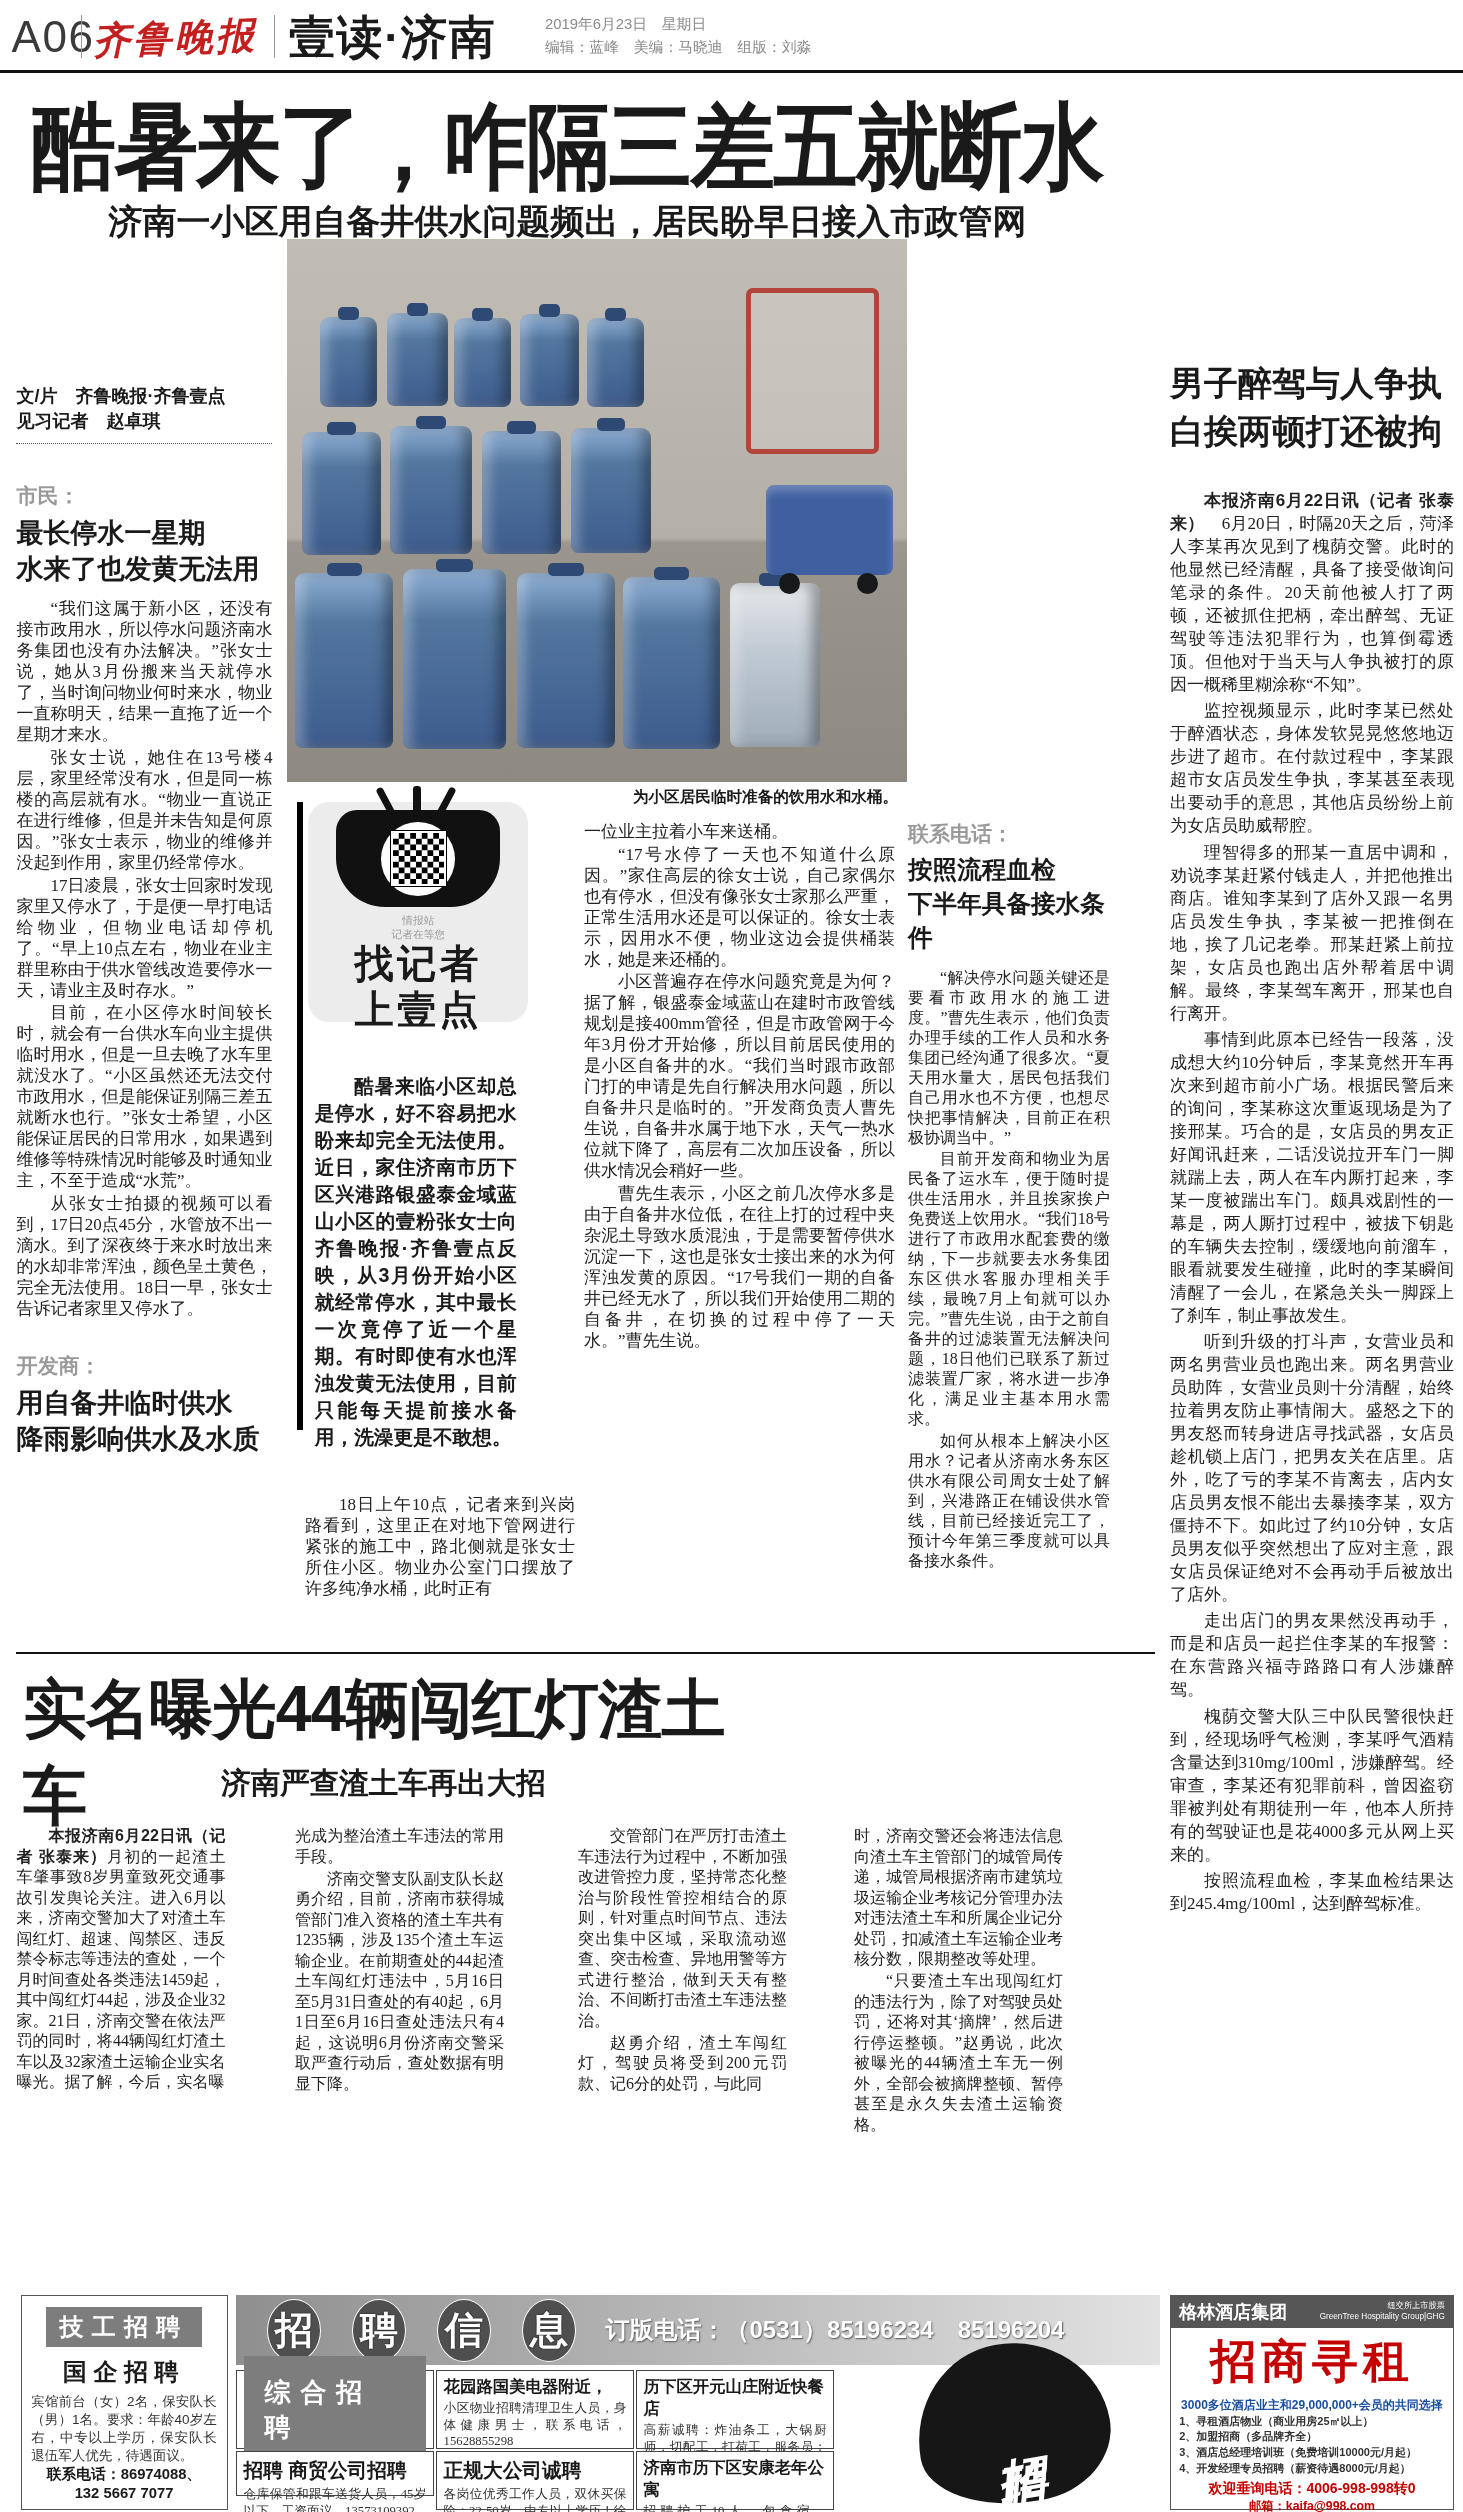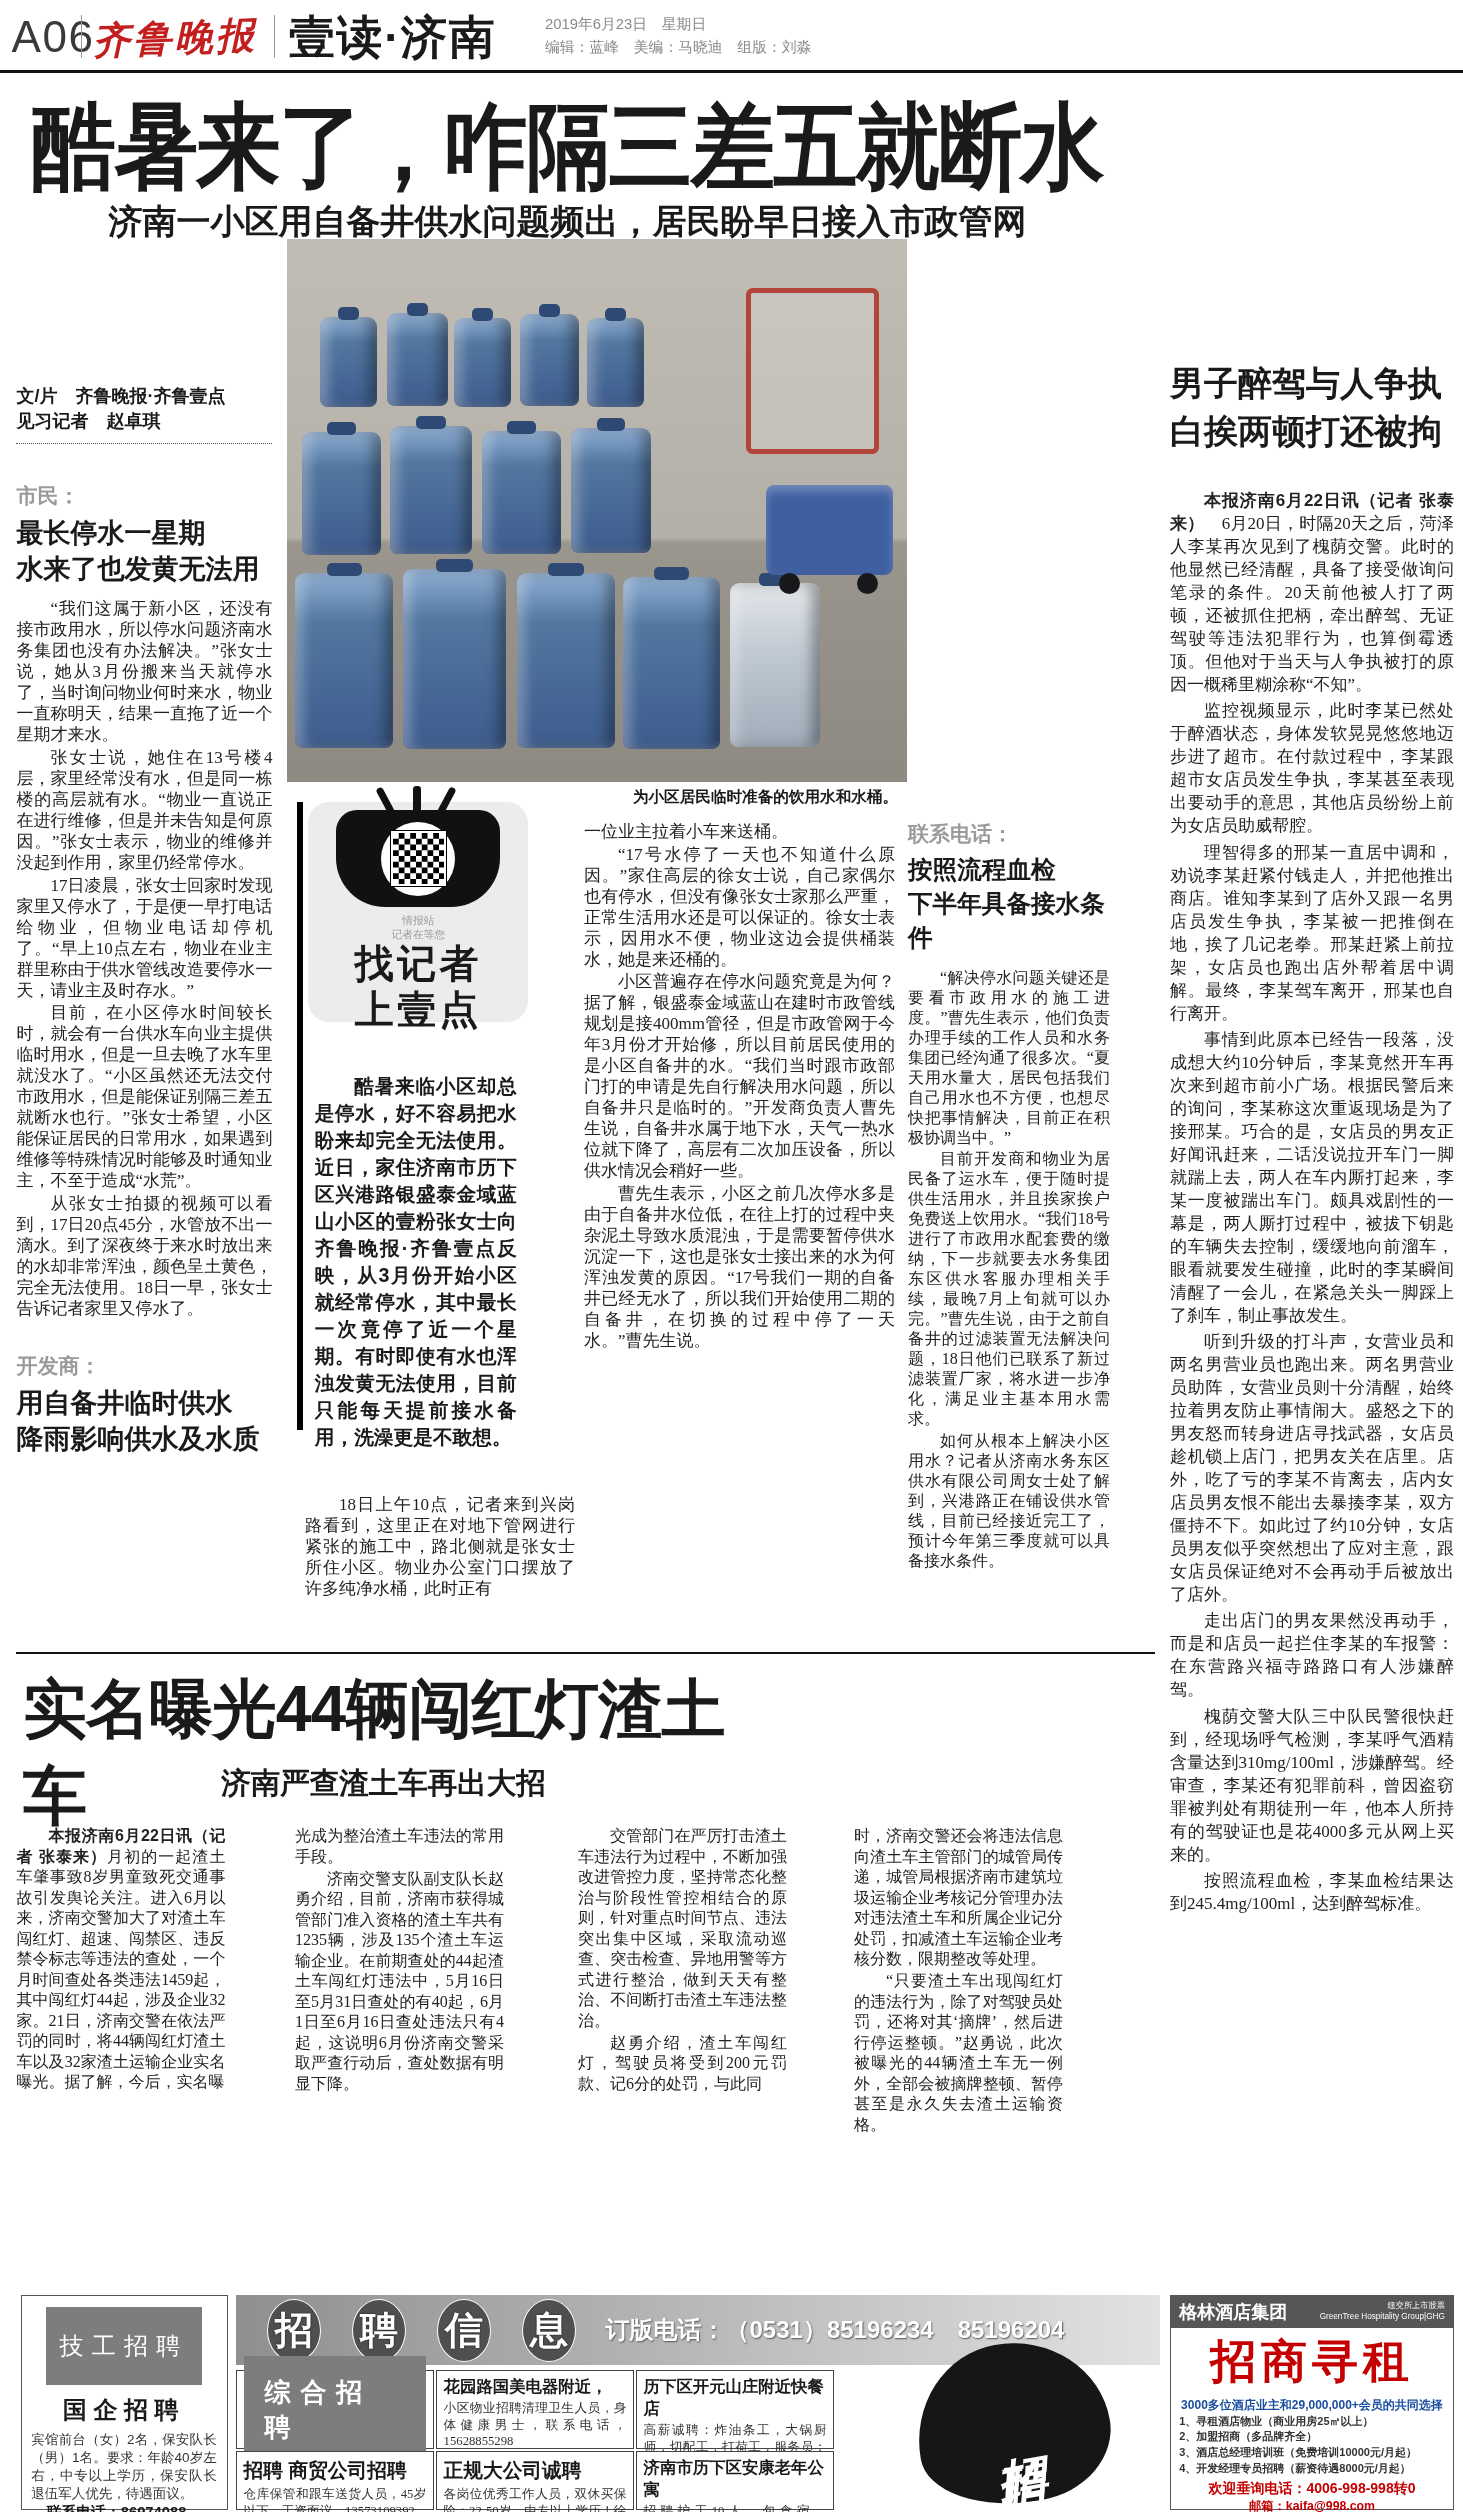--- a/index.html
+++ b/index.html
@@ -66,21 +66,21 @@
   #midrule{left:16.4px;top:1652px;width:1139px;height:1.6px;background:#111;}
   #truckhead{left:23px;top:1666px;width:721px;text-align:left;font-size:64px;font-weight:900;letter-spacing:-0.8px;}
   #trucksub{left:23px;top:1764px;width:721px;text-align:center;font-size:29.5px;font-weight:900;}
   .tcol{top:1826px;width:209px;}
   .tcol .body-p{font-size:16px;line-height:20.5px;}
   #tcol1{left:16.4px;} #tcol2{left:295px;} #tcol3{left:578px;} #tcol4{left:854px;}
   
   .adbox{border:1.6px solid #555;background:#fff;box-sizing:border-box;}
   #adtech{left:20.5px;top:2295px;width:207px;height:215px;padding:8.2px 9.8px;}
   #adtech-h{margin:3.3px auto 0;width:156px;background:#7d7d7d;color:#fff;text-align:center;
-            font-size:24px;font-weight:normal;letter-spacing:8.2px;padding:23px 0;}
+            font-size:24px;font-weight:bold;letter-spacing:8.2px;padding:4px 0;}
   #adtech-sub{text-align:center;font-size:24px;font-weight:900;letter-spacing:6.6px;margin-top:8.2px;}
   #adtech-body{font-size:13.5px;line-height:18px;text-align:justify;margin-top:4.9px;color:#333;}
   .adphone{text-align:center;font-size:14.8px;font-weight:bold;line-height:19.7px;}
   #banner{left:236px;top:2295px;width:924px;height:70px;background:linear-gradient(90deg,#8f8f8f,#c9c9c9 70%,#e2e2e2);
           display:flex;align-items:center;}
   .bchar{width:52px;height:61px;background:#4f4f4f;border-radius:50%;color:#fff;font-size:38px;font-weight:900;
          display:flex;align-items:center;justify-content:center;margin-left:31px;
          text-shadow:0 0 1.6px #000;border:1.6px solid #fff;}
   #bphone{color:#fff;font-size:24px;font-weight:bold;margin-left:29.5px;text-shadow:0.8px 0.8px 1.6px #555;white-space:nowrap;}
   .adcell{position:absolute;border:0.8px solid #444;box-sizing:border-box;padding:4.9px 6.6px;background:#fff;}
@@ -270,21 +270,21 @@
       </div>
   </div>
   <div class="abs adcell" style="left:436px;top:2370px;width:198px;height:79px">
     <p class="t1 sans">花园路国美电器附近，</p>
     <p class="bd">小区物业招聘清理卫生人员，身体健康男士，联系电话，15628855298</p>
   </div>
   <div class="abs adcell" style="left:636px;top:2370px;width:198px;height:79px">
     <p class="t1 sans">历下区开元山庄附近快餐店</p>
     <p class="bd">高薪诚聘：炸油条工，大锅厨师，切配工，打荷工，服务员；管吃住。电话：13563816999王经理</p>
   </div>
-  <div class="abs adcell" style="left:236px;top:2451px;width:198px;height:59px">
+  <div class="abs adcell" style="left:236px;top:2451px;width:198px;height:45px">
     <p class="t2 sans">招聘 商贸公司招聘</p>
     <p class="bd">仓库保管和跟车送货人员，45岁以下，工资面议。13573109392</p>
   </div>
   <div class="abs adcell" style="left:436px;top:2451px;width:198px;height:59px">
     <p class="t2 sans">正规大公司诚聘</p>
     <p class="bd">各岗位优秀工作人员，双休买保险；22-50岁，中专以上学历！徐经理18615284746</p>
   </div>
   <div class="abs adcell" style="left:636px;top:2451px;width:198px;height:59px">
     <p class="t1 sans">济南市历下区安康老年公寓</p>
     <p class="bd">招聘护工10人，包食宿。13953117627李主任；面点师1人，厨师1人，150 6902 6956王经理</p>

